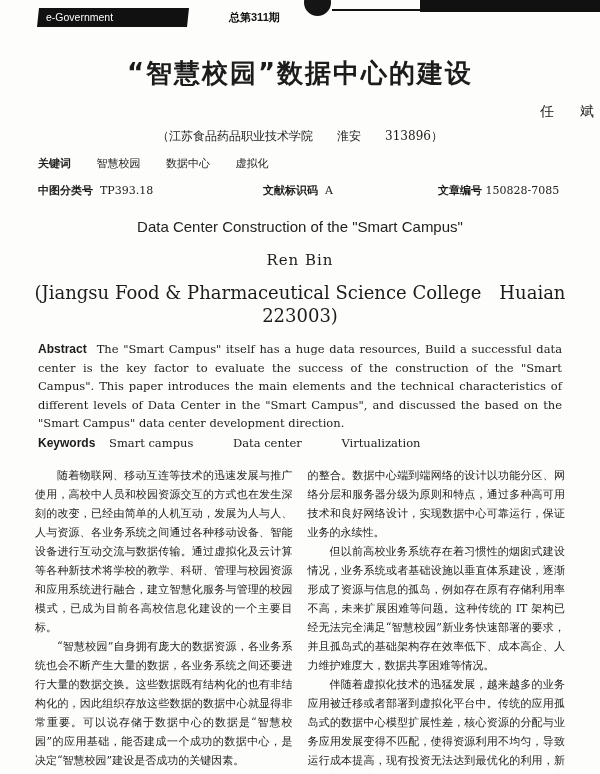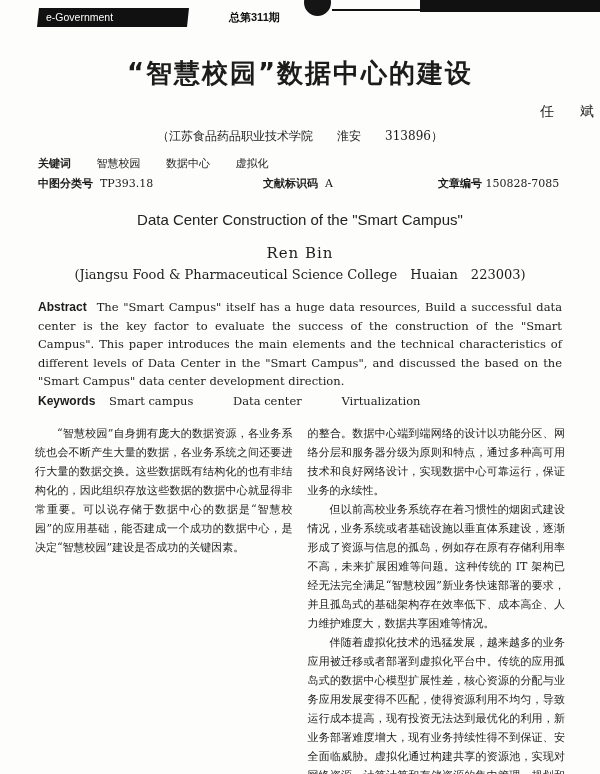--- a/index.html
+++ b/index.html
@@ -54,31 +54,31 @@
   .affil-cn {
     margin-top: 7px; text-align: center;
     font-size: 12px;
   }
   .meta-block { margin: 10px 38px 0 38px; font-size: 11px; line-height: 18px; }
   .abstract-cn { text-align: justify; }
   .abstract-cn b, .kw-row b, .clc-row b { font-family: "DejaVu Sans", "Liberation Sans", sans-serif; font-weight: bold; }
   .label-cn { font-weight: bold; font-family: "DejaVu Sans", "Liberation Sans", sans-serif; }
   .kw-row { margin-top: 0; }
   .kw-row .kw { margin-right: 22px; }
-  .clc-row { margin-top: 2px; display: flex; }
+  .clc-row { margin-top: 9px; display: flex; }
   .clc-row .seg1 { width: 225px; }
   .clc-row .seg2 { width: 175px; }
   
   .title-en {
     margin-top: 18px; text-align: center;
     font-family: "Liberation Sans", sans-serif;
     font-size: 15px; color: #222;
   }
   .author-en { margin-top: 16px; text-align: center; font-size: 15px; letter-spacing: 1px; }
-  .affil-en { margin-top: 4px; text-align: center; font-size: 13px; }
+  .affil-en { margin-top: 12px; text-align: center; font-size: 18px; }
   .abstract-en {
     margin: 14px 38px 0 38px; font-size: 11.5px; line-height: 18.5px;
     text-align: justify;
   }
   .abstract-en .lbl, .kw-en .lbl {
     font-family: "Liberation Sans", sans-serif; font-weight: bold; font-size: 12px;
     margin-right: 10px;
   }
   .kw-en { margin: 1px 38px 0 38px; font-size: 11.5px; line-height: 18.5px; }
   .kw-en .kw { margin-right: 36px; }
@@ -134,20 +134,21 @@
   </div>
   <div class="kw-en">
     <span class="lbl">Keywords</span>
     <span class="kw">Smart campus</span>
     <span class="kw">Data center</span>
     <span class="kw">Virtualization</span>
   </div>
 
   <div class="body-cols">
     <div class="col">
+      <p class="para">随着物联网、移动互连等技术的迅速发展与推广使用，高校中人员和校园资源交互的方式也在发生深刻的改变，已经由简单的人机互动，发展为人与人、人与资源、各业务系统之间通过各种移动设备、智能设备进行互动交流与数据传输。通过虚拟化及云计算等各种新技术将学校的教学、科研、管理与校园资源和应用系统进行融合，建立智慧化服务与管理的校园模式，已成为目前各高校信息化建设的一个主要目标。</p>
       <p class="para">“智慧校园”自身拥有庞大的数据资源，各业务系统也会不断产生大量的数据，各业务系统之间还要进行大量的数据交换。这些数据既有结构化的也有非结构化的，因此组织存放这些数据的数据中心就显得非常重要。可以说存储于数据中心的数据是“智慧校园”的应用基础，能否建成一个成功的数据中心，是决定“智慧校园”建设是否成功的关键因素。</p>
 
     </div>
     <div class="col">
       <p class="para no-indent">的整合。数据中心端到端网络的设计以功能分区、网络分层和服务器分级为原则和特点，通过多种高可用技术和良好网络设计，实现数据中心可靠运行，保证业务的永续性。</p>
       <p class="para">但以前高校业务系统存在着习惯性的烟囱式建设情况，业务系统或者基础设施以垂直体系建设，逐渐形成了资源与信息的孤岛，例如存在原有存储利用率不高，未来扩展困难等问题。这种传统的 IT 架构已经无法完全满足“智慧校园”新业务快速部署的要求，并且孤岛式的基础架构存在效率低下、成本高企、人力维护难度大，数据共享困难等情况。</p>
       <p class="para">伴随着虚拟化技术的迅猛发展，越来越多的业务应用被迁移或者部署到虚拟化平台中。传统的应用孤岛式的数据中心模型扩展性差，核心资源的分配与业务应用发展变得不匹配，使得资源利用不均匀，导致运行成本提高，现有投资无法达到最优化的利用，新业务部署难度增大，现有业务持续性得不到保证、安全面临威胁。虚拟化通过构建共享的资源池，实现对网络资源、计算计算和存储资源的集中管理、规划和控制，简化管理维护、提高设备资源利用率、优化业务流程部署、降低维护成本。</p>
     </div>
   </div>
 

